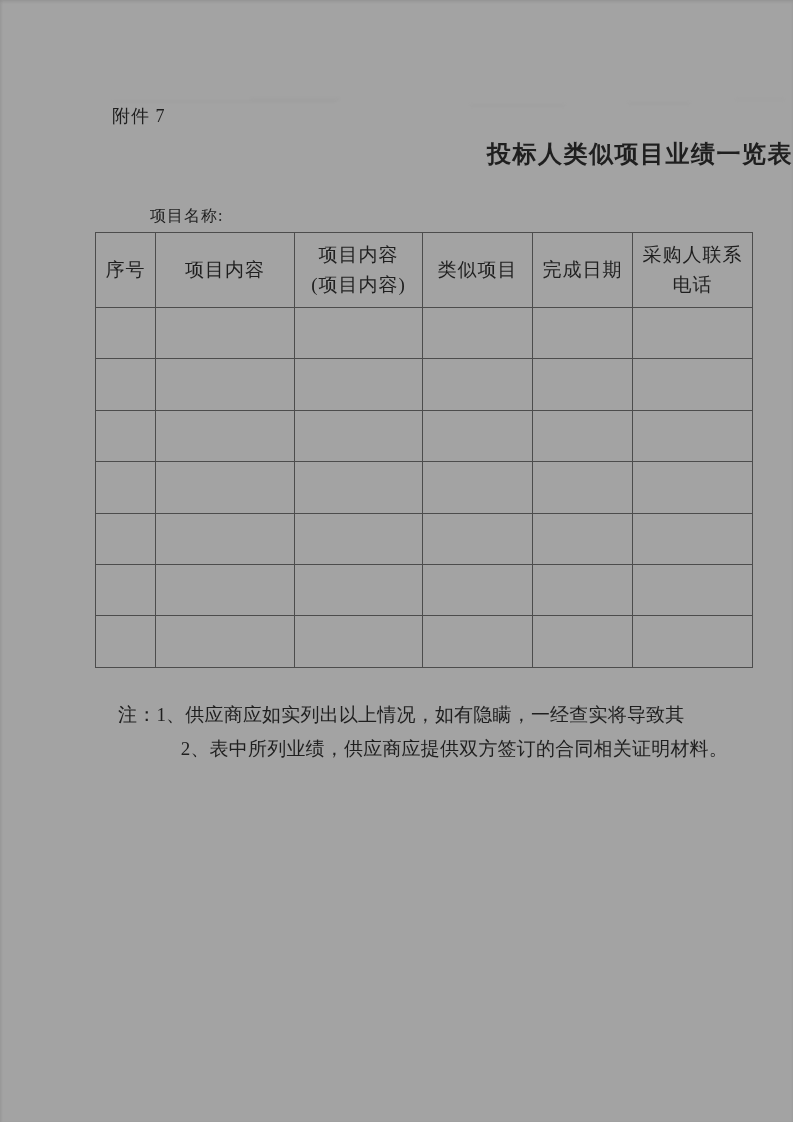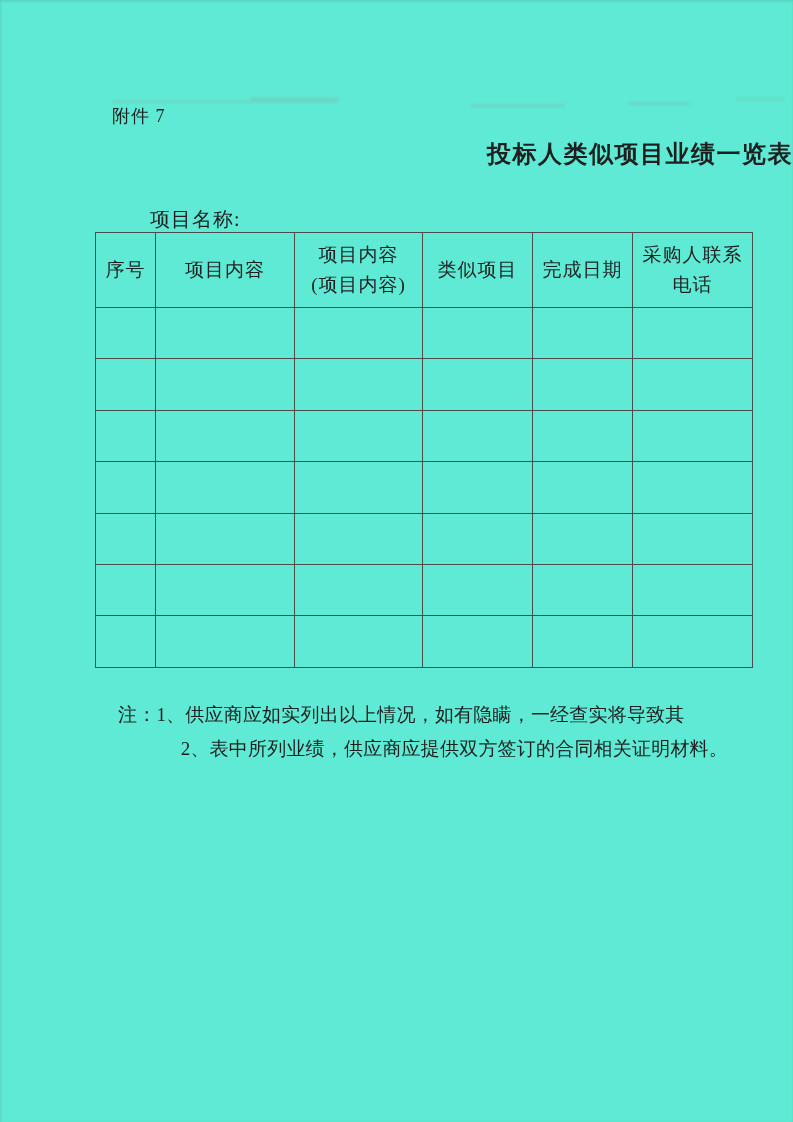--- a/index.html
+++ b/index.html
@@ -2,21 +2,21 @@
 <html><head>
 <meta charset="utf-8">
 <style>
   * { margin: 0; padding: 0; box-sizing: border-box; }
   html, body { background: #e8e8e8; }
   .page {
     position: relative;
     width: 793px;
     height: 1122px;
     margin: 0 auto;
-    background: #5eead4;
+    background: #a3a3a3;
     overflow: hidden;
     font-family: "Liberation Serif", "DejaVu Serif", serif;
     color: #1f1f1f;
     box-shadow: inset 0 2px 3px rgba(0,0,0,0.08), inset 2px 0 2px rgba(0,0,0,0.03);
   }
   
   .smudge {
     position: absolute;
     background: #9a9a9a;
     opacity: 0.30;
@@ -43,21 +43,21 @@
     width: 100%;
     text-align: right;
     font-size: 24px;
     font-weight: 600;
     letter-spacing: 1.5px;
   }
   .project-name-label {
     position: absolute;
     left: 150px;
     top: 206px;
-    font-size: 20px;
+    font-size: 16px;
     letter-spacing: 1px;
   }
   table.perf-table {
     position: absolute;
     left: 67px;
     top: 232px;
     width: 657px;
     border-collapse: collapse;
     table-layout: fixed;
     margin-left: 28px;

